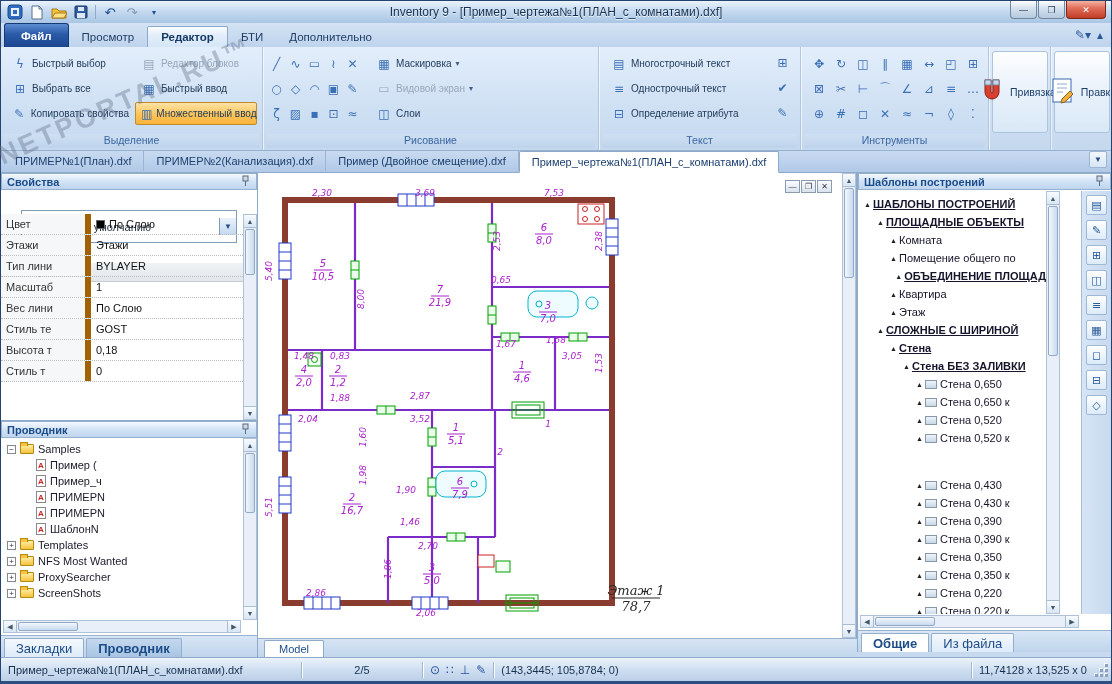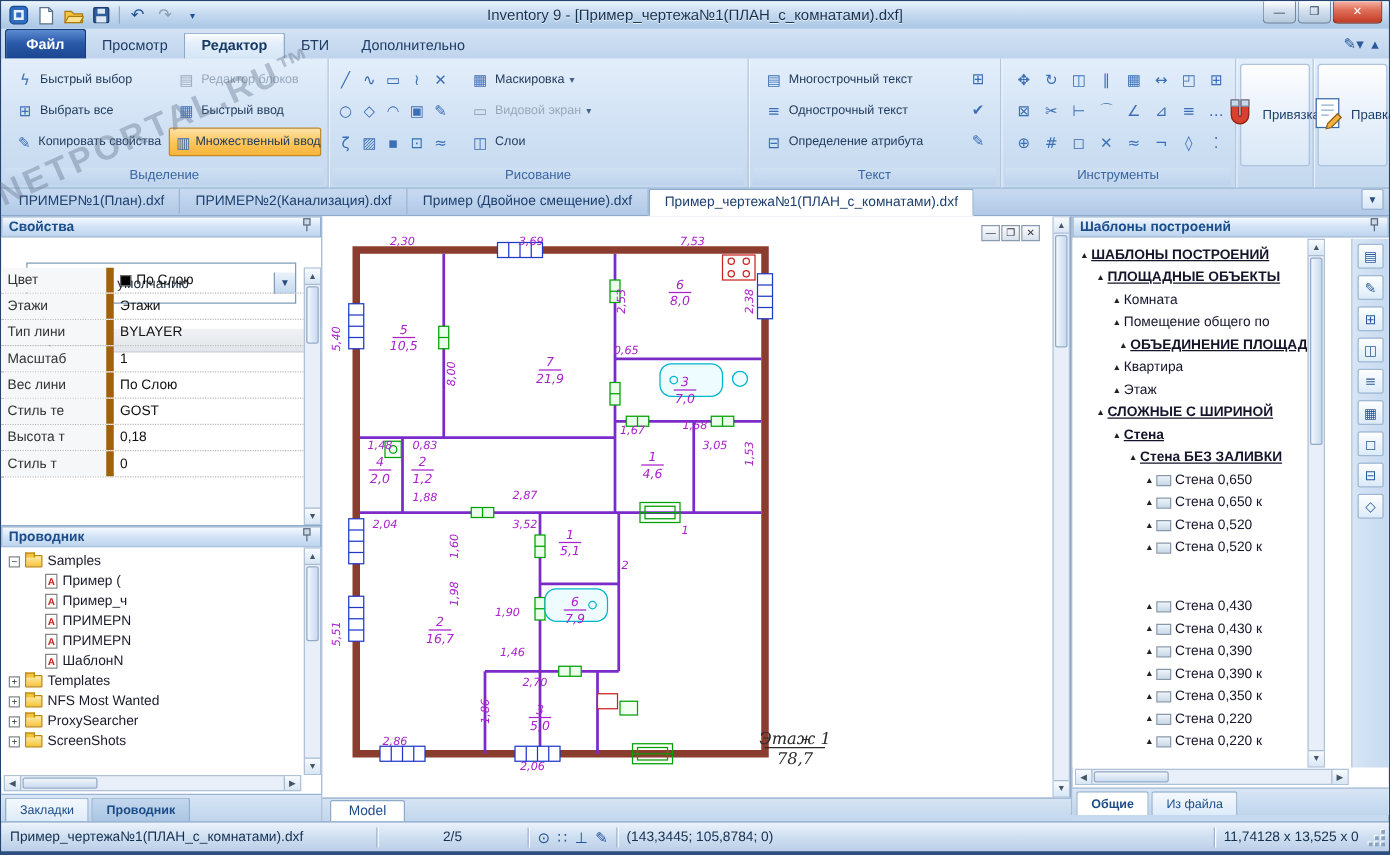--- a/index.html
+++ b/index.html
@@ -85,21 +85,21 @@
 .trow{display:flex;align-items:center;height:16px;white-space:nowrap}
 .exp{width:9px;height:9px;border:1px solid #808890;background:#fff;font-size:8px;line-height:7px;text-align:center;color:#333;margin-right:3px;flex:none}
 .exp-sp{width:12px;flex:none}
 .foldericon{width:14px;height:10px;background:linear-gradient(#ffeca6,#f3c53e);border:1px solid #b8860b;border-radius:1px;position:relative;margin:0 4px 0 1px;flex:none}
 .foldericon::before{content:"";position:absolute;top:-3px;left:-1px;width:6px;height:3px;background:#f3c53e;border:1px solid #b8860b;border-bottom:none}
 .dxficon{width:10px;height:12px;background:#fff;border:1px solid #888;color:#c22;font-size:8px;line-height:11px;text-align:center;font-weight:bold;margin:0 4px 0 1px;flex:none}
 .tlabel{font-size:11px;color:#1a1a2a}
 #explorer-hscroll{left:2px;right:16px;bottom:24px}
 #explorer-vscroll{right:0;top:17px;bottom:37px}
 .ltabbar{position:absolute;left:0;right:0;bottom:0;height:22px;background:linear-gradient(#d8e6f6,#bfd4ec);border-top:1px solid #9ab2cf;display:flex;align-items:flex-end;padding:0 3px;gap:2px}
-.ltab{height:19px;padding:0 11px;display:flex;align-items:center;border:1px solid #93aecb;border-bottom:none;background:linear-gradient(#f4f8fd,#ddebf9);font-size:10px;color:#1c4c88;border-radius:2px 2px 0 0}
+.ltab{height:19px;padding:0 11px;display:flex;align-items:center;border:1px solid #93aecb;border-bottom:none;background:linear-gradient(#f4f8fd,#ddebf9);font-size:13px;color:#1c4c88;border-radius:2px 2px 0 0}
 .ltab.active{background:linear-gradient(#c4d8ee,#a9c5e3);font-weight:bold}
 .ltab.white{background:#fff;font-weight:bold}
 
 
 #canvas{position:absolute;left:257px;top:172px;width:599px;height:465px;background:#fff;border-right:1px solid #8fa9c9;overflow:hidden}
 #mdibtns{position:absolute;top:7px;right:24px;display:flex;gap:1px;z-index:4}
 .mdib{width:15px;height:13px;border:1px solid #8c9cb0;background:linear-gradient(#fbfcfe,#d9e2ec);display:flex;align-items:center;justify-content:center;font-size:8px;color:#334}
 #canvas-vscroll{right:0;top:0;bottom:0}
 #plan{position:absolute;left:2px;top:2px}
 #plan text.dim{fill:#aa22cc;font-size:9px;font-style:italic;text-anchor:middle;font-family:"DejaVu Sans",sans-serif}
@@ -794,20 +794,25 @@
           <span class="ttlabel">Стена 0,390</span>
         </div>
         <div class="ttrow leaf" style="padding-left: 56px;">
           <span class="tri">▲</span>
           <span class="leafico"></span>
           <span class="ttlabel">Стена 0,390 к</span>
         </div>
         <div class="ttrow leaf" style="padding-left: 56px;">
           <span class="tri">▲</span>
           <span class="leafico"></span>
+          <span class="ttlabel">Стена 0,350</span>
+        </div>
+        <div class="ttrow leaf" style="padding-left: 56px;">
+          <span class="tri">▲</span>
+          <span class="leafico"></span>
           <span class="ttlabel">Стена 0,350 к</span>
         </div>
         <div class="ttrow leaf" style="padding-left: 56px;">
           <span class="tri">▲</span>
           <span class="leafico"></span>
           <span class="ttlabel">Стена 0,220</span>
         </div>
         <div class="ttrow leaf" style="padding-left: 56px;">
           <span class="tri">▲</span>
           <span class="leafico"></span>

